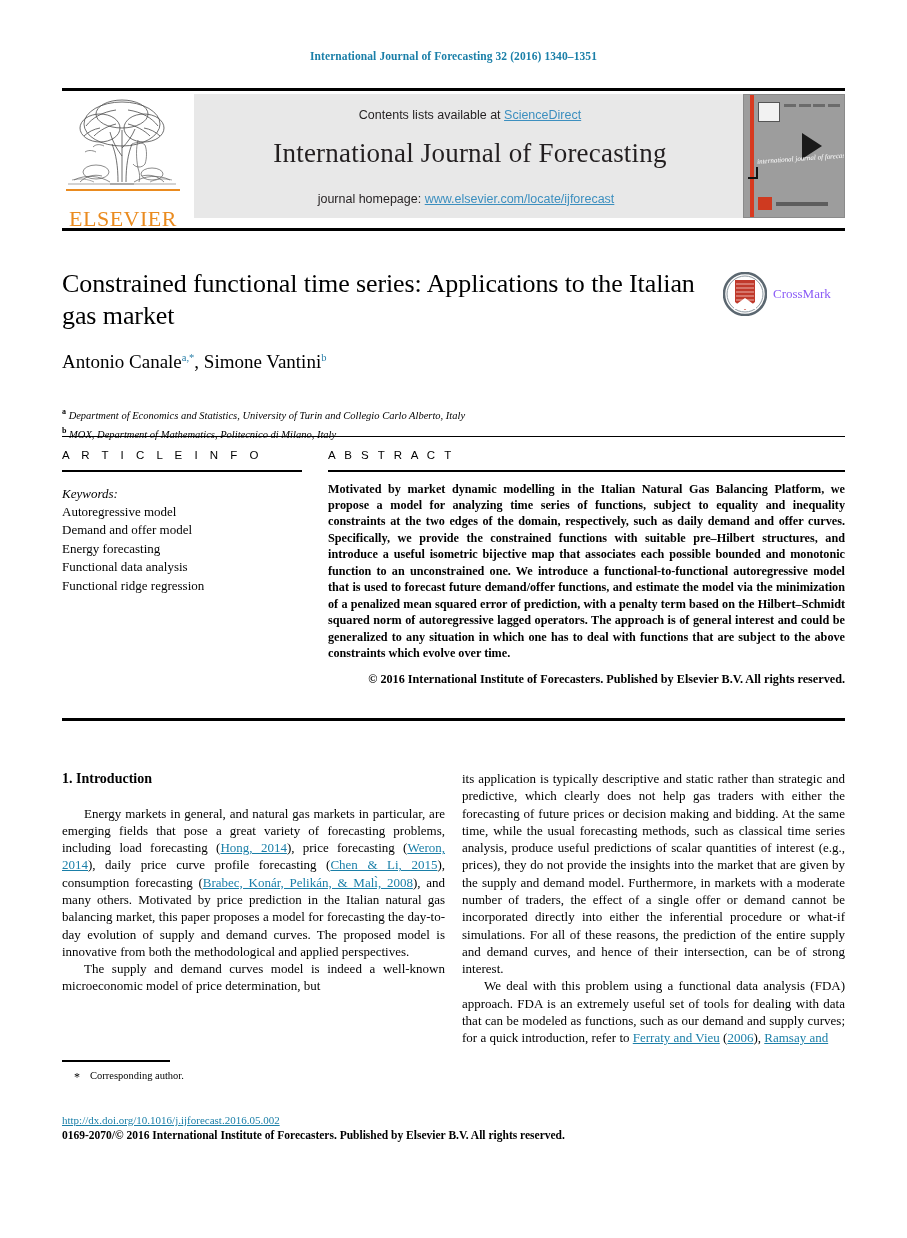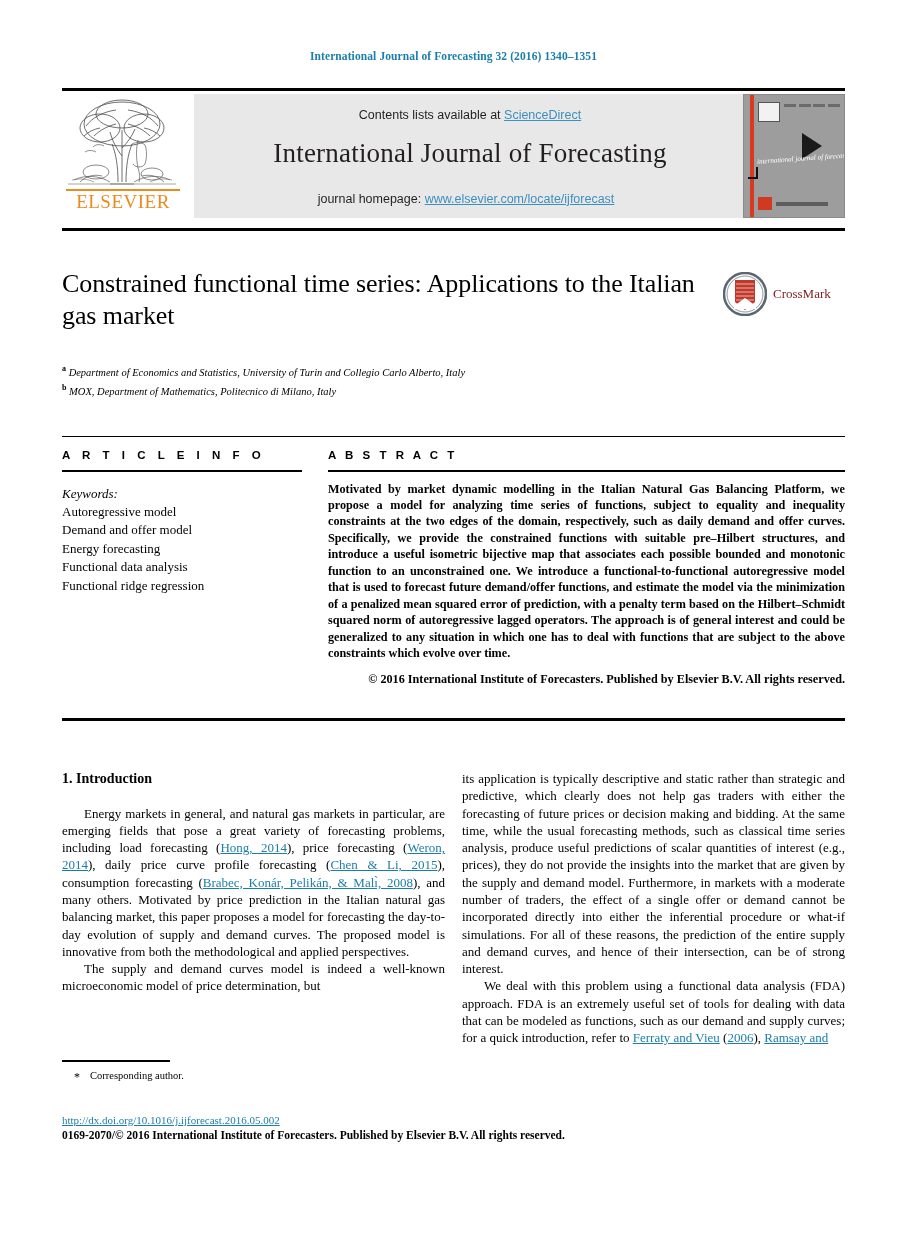--- a/index.html
+++ b/index.html
@@ -67,25 +67,25 @@
     height: 124px;
   }
   .elsevier-tree {
     position: absolute;
     left: 4px; top: 2px;
     width: 112px; height: 92px;
   }
   .elsevier-wordmark {
     position: absolute;
     left: 2px;
-    top: 98px;
+    top: 114px;
     width: 118px;
     text-align: center;
     font-family: "Liberation Serif", serif;
-    font-size: 19px;
+    font-size: 22px;
     letter-spacing: 0.5px;
     color: #ea8b1f;
     line-height: 1;
   }
   .elsevier-bar {
     position: absolute;
     left: 4px; top: 95px;
     width: 114px; height: 2px;
     background: #ea8b1f;
   }
@@ -270,21 +270,21 @@
     position: absolute;
     left: 0; top: 0;
     width: 44px; height: 44px;
   }
   .crossmark-label {
     position: absolute;
     left: 50px;
     top: 14px;
     font-family: "Liberation Serif", serif;
     font-size: 13px;
-    color: #7f1d1d;
+    color: #8b5cf6;
   }
 
   
   .rule-info-top {
     position: absolute;
     left: 62px; right: 62px;
     top: 436px;
     height: 1px;
     background: #000;
   }
@@ -304,21 +304,21 @@
   }
   .abs-col {
     position: absolute;
     left: 328px;
     top: 449px;
     width: 517px;
   }
   .section-caps {
     font-family: "Liberation Sans", sans-serif;
     font-size: 11.5px;
-    font-weight: bold;
+    font-weight: normal;
     letter-spacing: 4.5px;
     color: #000;
   }
   .section-caps.abs { letter-spacing: 3px; }
   .section-underline {
     margin-top: 9px;
     height: 1.5px;
     background: #000;
   }
   .keywords {
@@ -496,20 +496,23 @@
       <div class="cover-script">international journal of forecasting</div>
       <div class="cover-tick"></div>
       <div class="cover-tick2"></div>
       <div class="cover-bottombox"></div>
       <div class="cover-bottomtext"></div>
     </div>
   </div>
 
   <div class="title-block">
     <h1 class="paper-title">Constrained functional time series: Applications to the Italian gas market</h1>
+    <div class="authors">
+      Antonio Canale<sup>a,<span style="color:#2a7fa8">*</span></sup>, Simone Vantini<sup>b</sup>
+    </div>
     <div class="affiliations">
       <div><sup>a</sup> <span>Department of Economics and Statistics, University of Turin and Collegio Carlo Alberto, Italy</span></div>
       <div><sup>b</sup> <span>MOX, Department of Mathematics, Politecnico di Milano, Italy</span></div>
     </div>
   </div>
 
   <div class="crossmark">
     <svg class="crossmark-badge" viewBox="0 0 44 44">
       <circle cx="22" cy="22" r="21" fill="#ffffff" stroke="#5b6770" stroke-width="2.5"></circle>
       <circle cx="22" cy="22" r="18" fill="#ffffff" stroke="#8d98a0" stroke-width="1"></circle>

